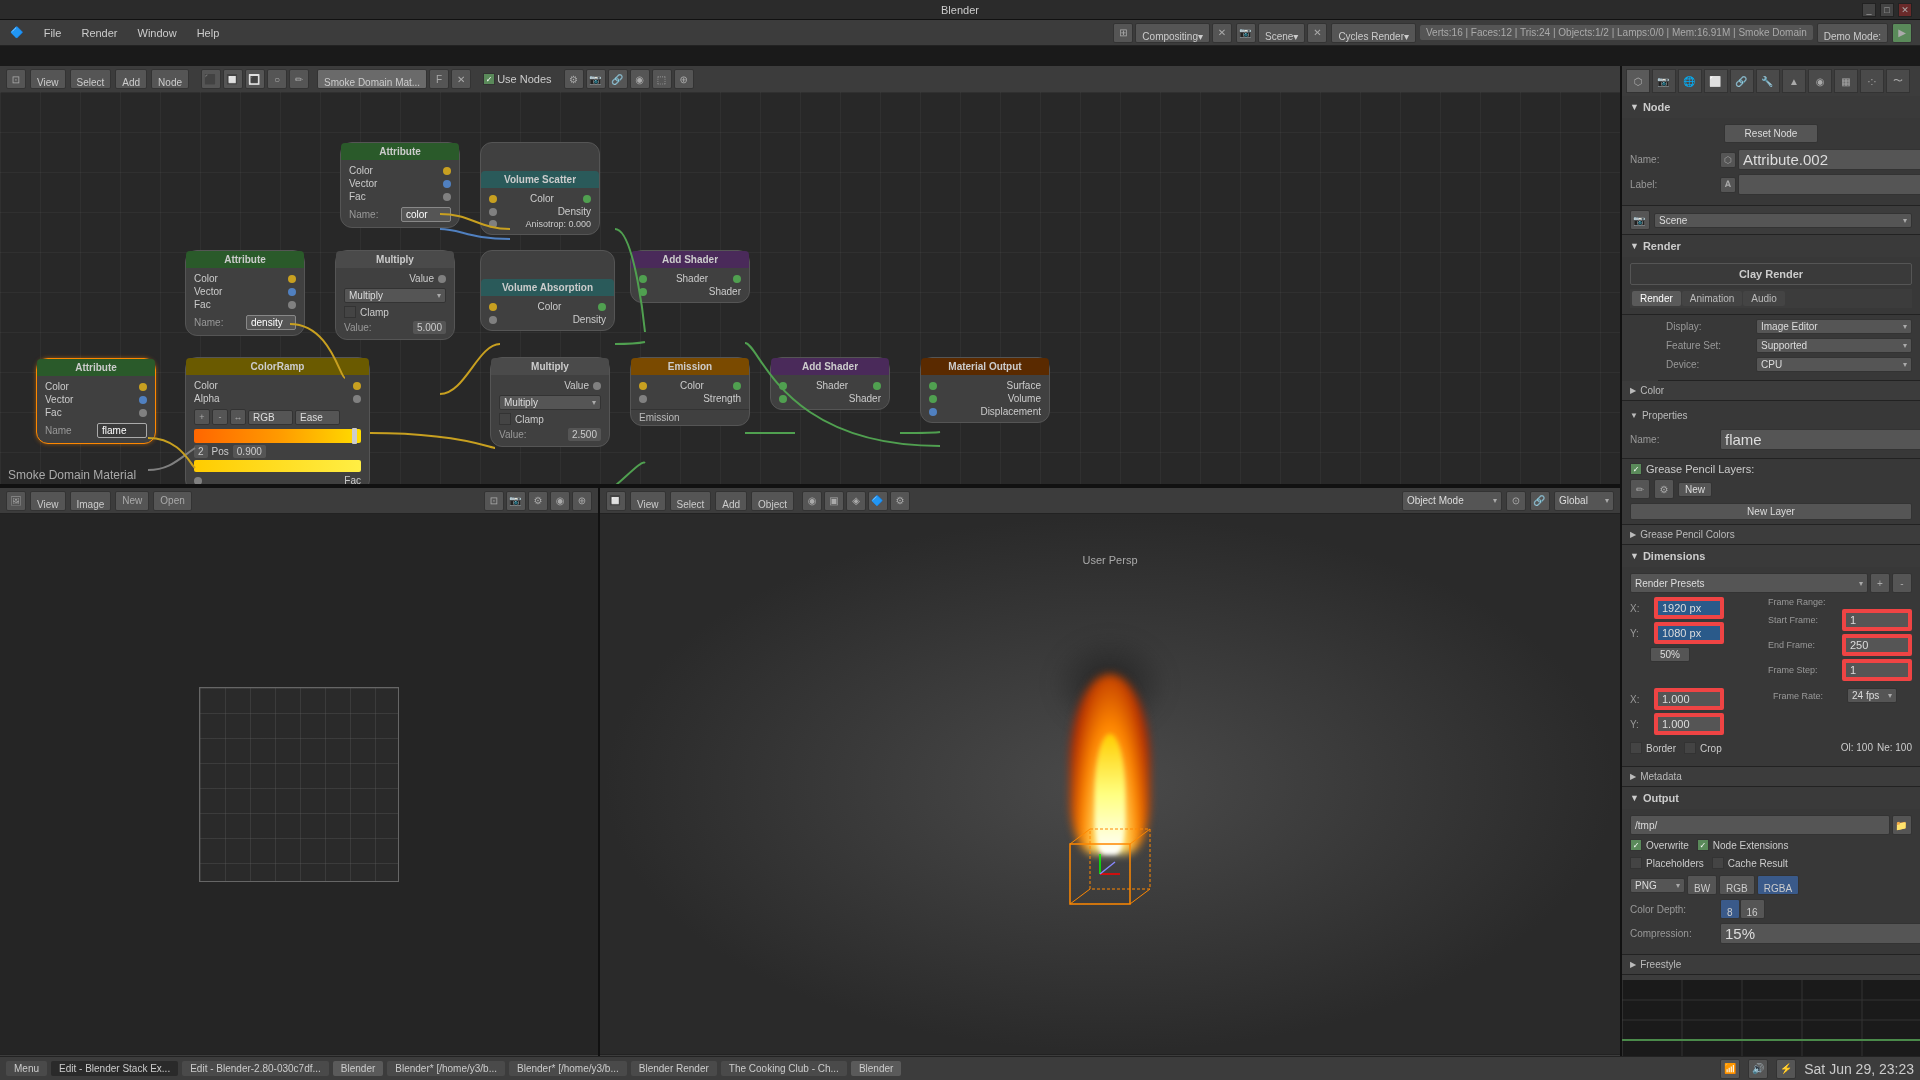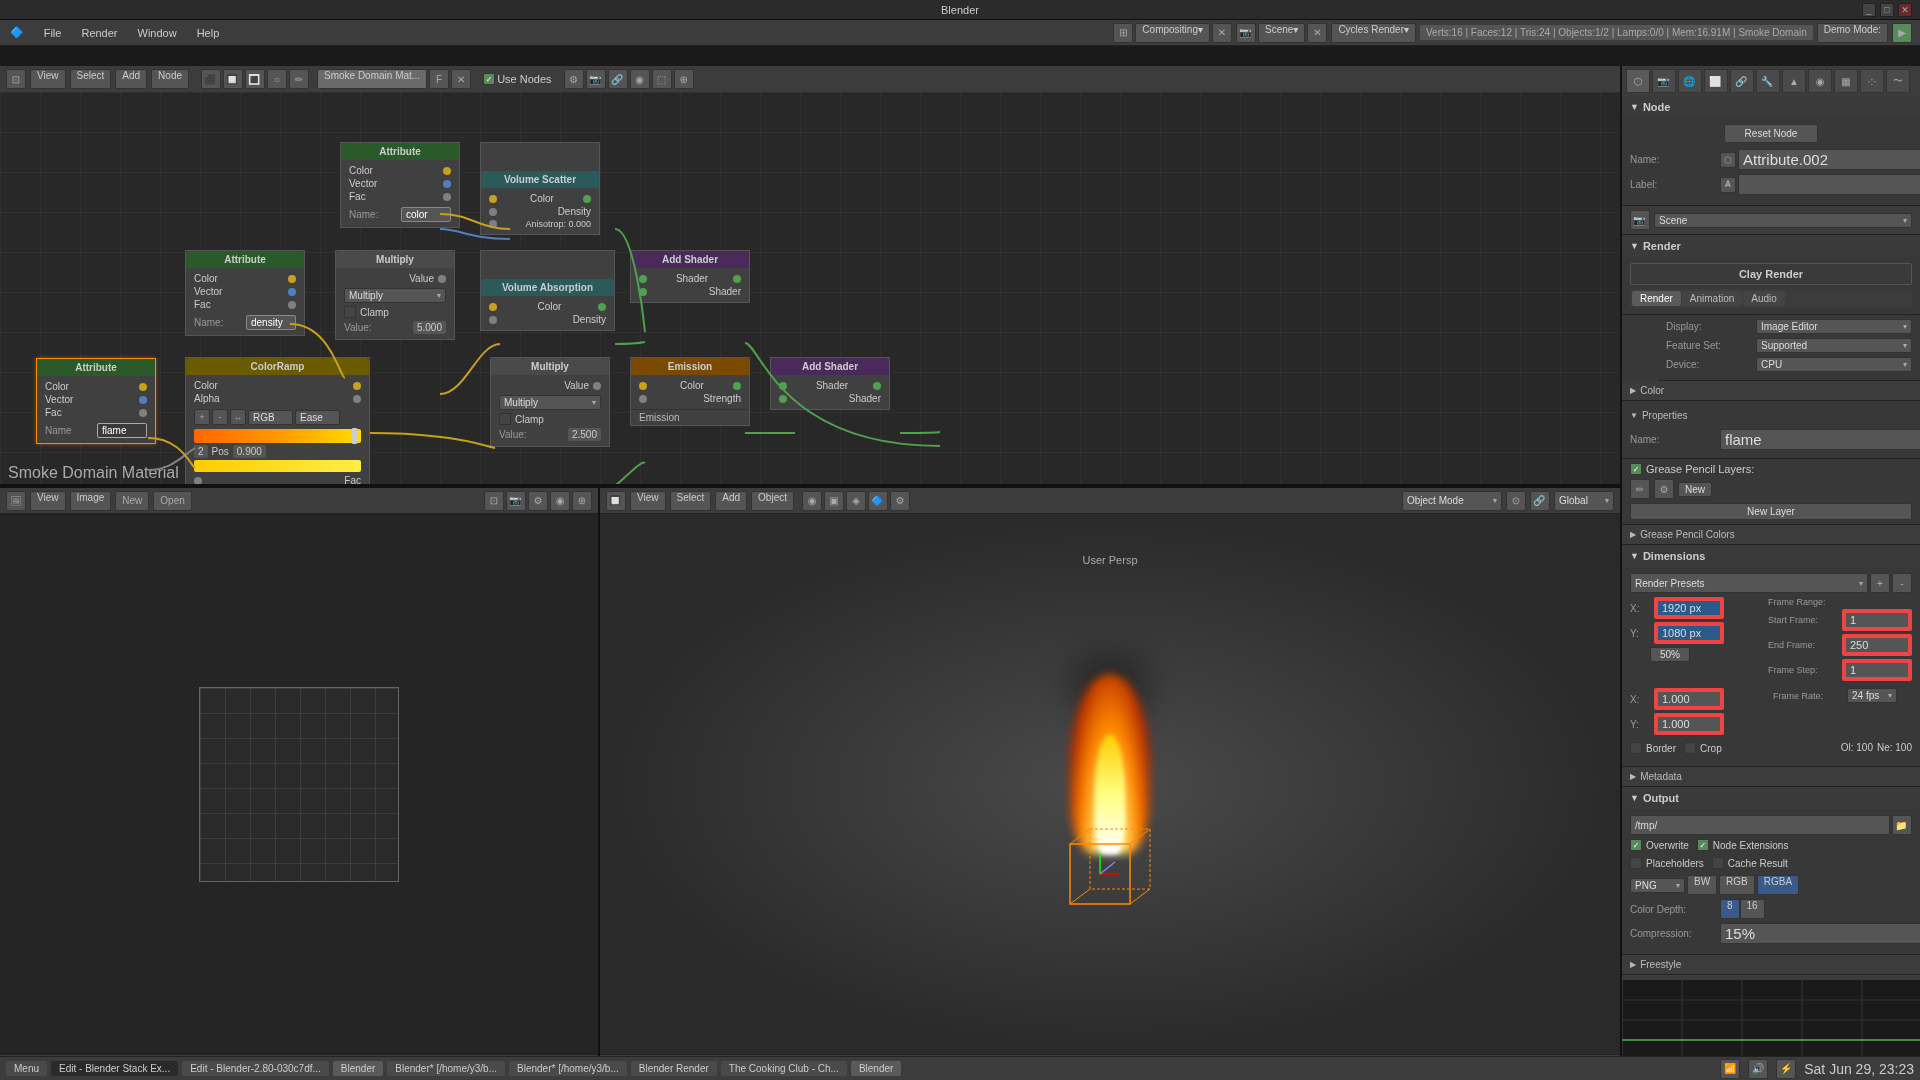--- a/index.html
+++ b/index.html
@@ -115,21 +115,21 @@
       background-image:
         linear-gradient(rgba(255,255,255,0.04) 1px, transparent 1px),
         linear-gradient(90deg, rgba(255,255,255,0.04) 1px, transparent 1px);
       background-size: 40px 40px;
     }
 
     
     .node {
       position: absolute;
       background: #404040;
-      border-radius: 0;
+      border-radius: 12px;
       border: 1px solid #555;
       min-width: 120px;
     }
     .node-header {
       padding: 3px 8px;
       border-radius: 4px 4px 0 0;
       font-size: 10px;
       font-weight: bold;
       text-align: center;
     }
@@ -151,21 +151,21 @@
     .socket-yellow { background: #c8a020; }
     .socket-green { background: #50a050; }
     .socket-gray { background: #808080; }
     .socket-blue { background: #5080c0; }
 
     
     #smoke-label {
       position: absolute;
       bottom: 4px;
       left: 8px;
-      font-size: 16px;
+      font-size: 12px;
       color: #aaa;
     }
 
     
     #viewport-area {
       flex: 1;
       display: flex;
       border-top: 2px solid #111;
     }
 
@@ -536,21 +536,21 @@
     .toolbar-btn {
       height: 20px;
       padding: 0 6px;
       background: #555;
       border: 1px solid #333;
       color: #ccc;
       font-size: 10px;
       cursor: pointer;
       border-radius: 2px;
       display: flex;
-      align-items: flex-start;
+      align-items: flex-end;
     }
     .toolbar-btn.active { background: #6a6a6a; }
 
     
     .viewport-label {
       position: absolute;
       top: 40px;
       left: 50%;
       transform: translateX(-50%);
       color: #aaa;
@@ -1025,20 +1025,39 @@
               <span style="margin-left:4px;">Shader</span>
               <span class="node-socket socket-green"></span>
             </div>
             <div class="node-row">
               <span class="node-socket socket-green"></span>
               <span style="margin-left:4px;">Shader</span>
             </div>
           </div>
         </div>
 
+        <div class="node" style="left:920px; top:265px; width:130px;">
+          <div class="node-header" style="background:#5a2a00;">
+            Material Output
+          </div>
+          <div class="node-body">
+            <div class="node-row">
+              <span class="node-socket socket-green"></span>
+              <span style="margin-left:4px;">Surface</span>
+            </div>
+            <div class="node-row">
+              <span class="node-socket socket-green"></span>
+              <span style="margin-left:4px;">Volume</span>
+            </div>
+            <div class="node-row">
+              <span class="node-socket socket-blue"></span>
+              <span style="margin-left:4px;">Displacement</span>
+            </div>
+          </div>
+        </div>
 
         <div id="smoke-label">Smoke Domain Material</div>
 
       </div>
     </div>
 
     <div id="viewport-area">
 
       <div id="image-editor">
         <div id="image-toolbar">

